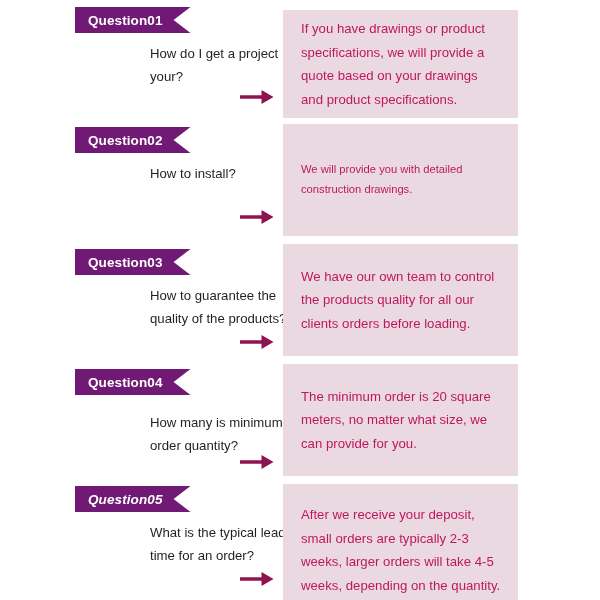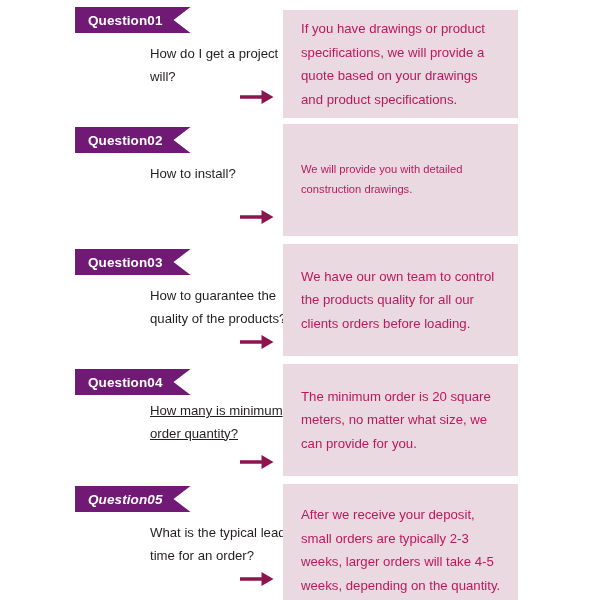--- a/index.html
+++ b/index.html
@@ -122,21 +122,21 @@
 
 <div id="faq-root">
 
   <div class="faq-row" style="top:0px; height:120px;">
     <div class="left-col">
       <div class="ribbon" style="top:7px;">
         <span>Question01</span>
       </div>
       <div class="question-text" style="top:43px;">
         <span class="q-line">How do I get a project</span>
-        <span class="q-line">will?</span>
+        <span class="q-line">your?</span>
       </div>
       <div class="arrow" style="left:240px; top:86px;">
         <svg viewBox="0 0 34 22" xmlns="http://www.w3.org/2000/svg" aria-hidden="true">
           <path d="M0 9.2 H21.5 V4.0 L33.5 11.0 L21.5 18.0 V12.8 H0 Z" fill="#8e1450"></path>
         </svg>
       </div>
     </div>
     <div class="answer-box" style="top:10px; height:108px;">
       <div class="answer-text">
         <span class="a-line">If you have drawings or product</span>
@@ -191,21 +191,21 @@
         <span class="a-line">clients orders before loading.</span>
       </div>
     </div>
   </div>
 
   <div class="faq-row" style="top:360px; height:120px;">
     <div class="left-col">
       <div class="ribbon" style="top:9px;">
         <span>Question04</span>
       </div>
-      <div class="question-text" style="top:40px;text-decoration:underline;">
+      <div class="question-text" style="top:52px;">
         <span class="q-line">How many is minimum</span>
         <span class="q-line">order quantity?</span>
       </div>
       <div class="arrow" style="left:240px; top:91px;">
         <svg viewBox="0 0 34 22" xmlns="http://www.w3.org/2000/svg" aria-hidden="true">
           <path d="M0 9.2 H21.5 V4.0 L33.5 11.0 L21.5 18.0 V12.8 H0 Z" fill="#8e1450"></path>
         </svg>
       </div>
     </div>
     <div class="answer-box" style="top:4px; height:112px;">

